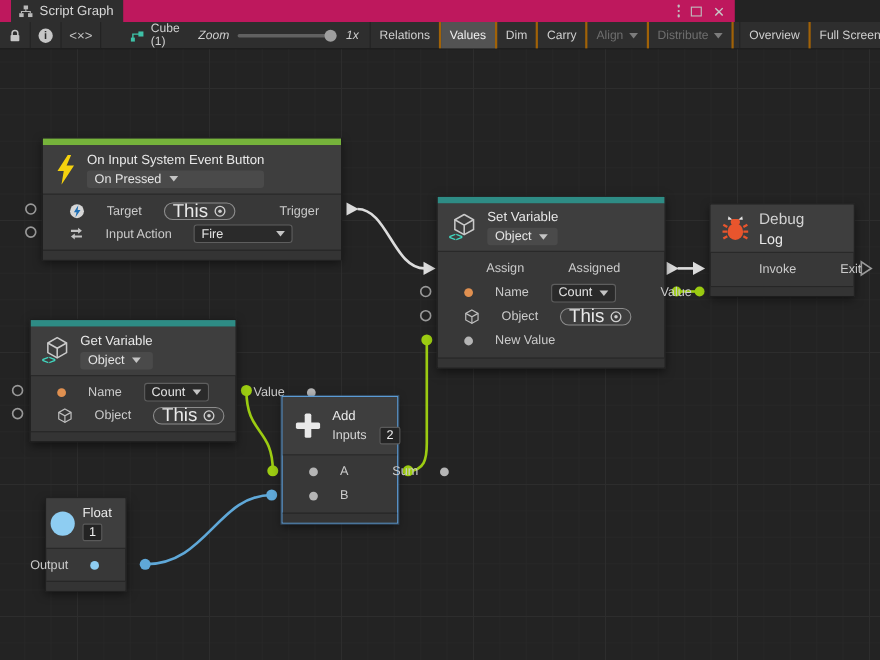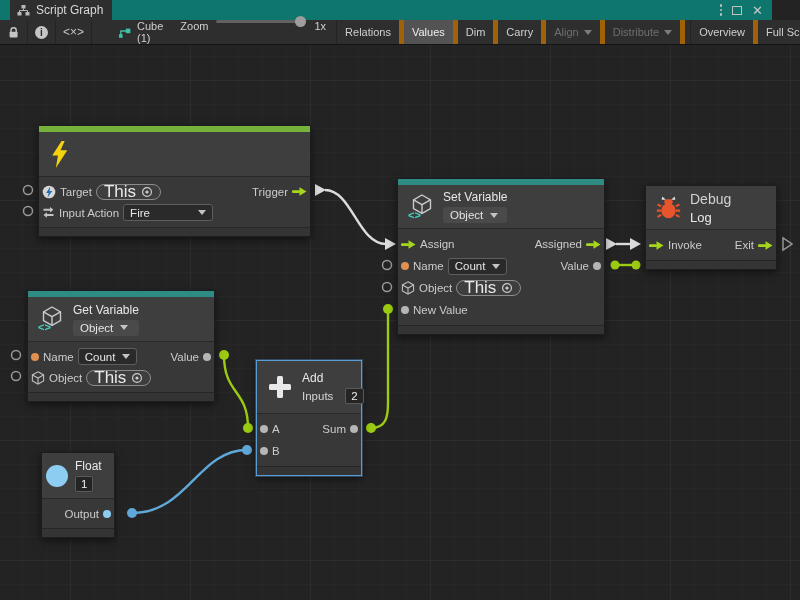--- a/index.html
+++ b/index.html
@@ -1,46 +1,46 @@
 <!DOCTYPE html>
 <html><head>
 <meta charset="utf-8">
 <style>
   * { box-sizing: border-box; margin: 0; padding: 0; }
   html,body { width:800px; height:600px; overflow:hidden; background:#232323;
     font-family:"Liberation Sans", sans-serif; }
   .stage { position:relative; width:800px; height:600px; }
 
   
-  .titlebar { position:absolute; left:0; top:0; width:772px; height:20px;
-    background:#0f766e; display:flex; align-items:stretch; }
+  .titlebar { position:absolute; left:0; top:0; width:668px; height:20px;
+    background:#be185d; display:flex; align-items:stretch; }
   .tab { margin-left:10px; width:102px; background:#2e2e2e; display:flex;
     align-items:center; gap:6px; padding:0 7px; color:#d8d8d8; font-size:12px; }
   .win-controls { margin-left:auto; display:flex; align-items:center; gap:10px;
     padding-right:9px; color:#c0c0c0; }
   .kebab { display:flex; flex-direction:column; gap:2px; }
   .kebab i { width:2.5px; height:2.5px; border-radius:50%; background:#c0c0c0; display:block; }
   .maxbox { width:10px; height:9px; border:1.6px solid #c0c0c0; }
   .closex { font-size:13px; line-height:1; color:#c8c8c8; }
 
   
   .toolbar { position:absolute; left:0; top:20px; width:800px; height:25px;
     background:#2e2e2e; border-bottom:1px solid #141414; display:flex;
     align-items:stretch; font-size:11px; color:#cfcfcf; }
   .tcell { display:flex; align-items:center; justify-content:center;
     border-right:1px solid #232323; padding:0 7px; }
   .tbtn { display:flex; align-items:center; gap:5px; padding:0 8px;
-    border-right:5px solid #a16207; white-space:nowrap; }
+    border-right:2px solid #a16207; white-space:nowrap; }
   .tbtn.active { background:#535353; color:#efefef; }
   .tbtn.disabled { color:#6f6f6f;justify-content:flex-end; }
   .infocircle { width:13px; height:13px; border-radius:50%; background:#c6c6c6;
     color:#2b2b2b; font-size:10px; font-weight:bold; display:flex;
     align-items:center; justify-content:center; }
   .codeglyph { color:#c6c6c6; letter-spacing:0; font-size:12px; }
-  .zoomwrap { display:flex; align-items:flex-start; gap:8px; padding:0 10px; }
+  .zoomwrap { display:flex; align-items:center; gap:8px; padding:0 10px;font-style:italic; }
   .slider-track { position:relative; width:90px; height:3px; background:#616161; border-radius:2px; }
   .slider-handle { position:absolute; right:0; top:-4px; width:11px; height:11px;
     border-radius:50%; background:#9e9e9e; }
   .caret { width:0; height:0; border-left:4px solid transparent;
     border-right:4px solid transparent; border-top:5px solid #c4c4c4; flex:none; }
   .caret.dim { border-top-color:#7c7c7c; }
 
   
   .graph { position:absolute; left:0; top:45px; width:800px; height:555px;
     background-color:#232323;
@@ -63,21 +63,21 @@
   
   .node { position:absolute; background:#383838; border:1px solid #1d1d1d;
     box-shadow:0 3px 8px rgba(0,0,0,.5); color:#d9d9d9; }
   .node.selected { border:1px solid #5b9bd5; box-shadow:0 0 0 1px rgba(91,155,213,.35), 0 3px 8px rgba(0,0,0,.5); }
   .ntop { height:6px; }
   .nhead { display:flex; align-items:center; gap:9px; padding:0 10px; background:#3e3e3e; }
   .ncol { display:flex; flex-direction:column; gap:3px; justify-content:center; }
   .ntitle { font-size:12px; color:#e8e8e8; white-space:nowrap; }
   .nsub { font-size:14px; color:#d2d2d2; }
   .nbody { border-top:1px solid #292929; padding:4px 0; }
-  .nrow { display:flex; align-items:center; gap:4px; padding:0 3px;
+  .nrow { display:flex; align-items:center; gap:20px; padding:0 24px;
     font-size:11.5px; color:#cbcbcb; white-space:nowrap; }
   .spacer { margin-left:auto; }
   .nfoot { height:9px; background:#343434; border-top:1px solid #262626; }
   .port { width:8px; height:8px; border-radius:50%; background:#b5b5b5; flex:none; }
   .port.orange { background:#e09050; }
   .port.blue { background:#8ecdf2; }
   .combo { display:inline-flex; align-items:center; gap:7px; background:#4a4a4a;
     border-radius:3px; padding:2px 7px; color:#e4e4e4; font-size:11.5px; }
   .dfield { display:inline-flex; align-items:center; gap:7px; background:#2a2a2a;
     border:1px solid #5e5e5e; border-radius:3px; padding:0 6px; height:17px;
@@ -243,20 +243,25 @@
 
     <div class="node n-event">
       <div class="ntop" style="background:#76b33b"></div>
       <div class="nhead">
         <span class="iconwrap">
           <svg width="21" height="27" viewBox="0 0 20 26">
             <polygon points="12,0 3,14 8.5,14 6.5,26 17.5,9 11,9 15,0" fill="#f5d20e"></polygon>
           </svg>
         </span>
         <div class="ncol">
+          <div class="ntitle">On Input System Event Button</div>
+          <div class="combo">
+            <span>On Pressed</span>
+            <span class="caret"></span>
+          </div>
         </div>
       </div>
       <div class="nbody">
         <div class="nrow">
           <span class="iconwrap">
             <svg width="14" height="14" viewBox="0 0 14 14">
               <circle cx="7" cy="7" r="6.3" fill="#d6d6d6"></circle>
               <polygon points="8.2,1.6 4.2,8 6.6,8 5.6,12.4 10.2,6 7.6,6" fill="#1f6fb4"></polygon>
             </svg>
           </span>

